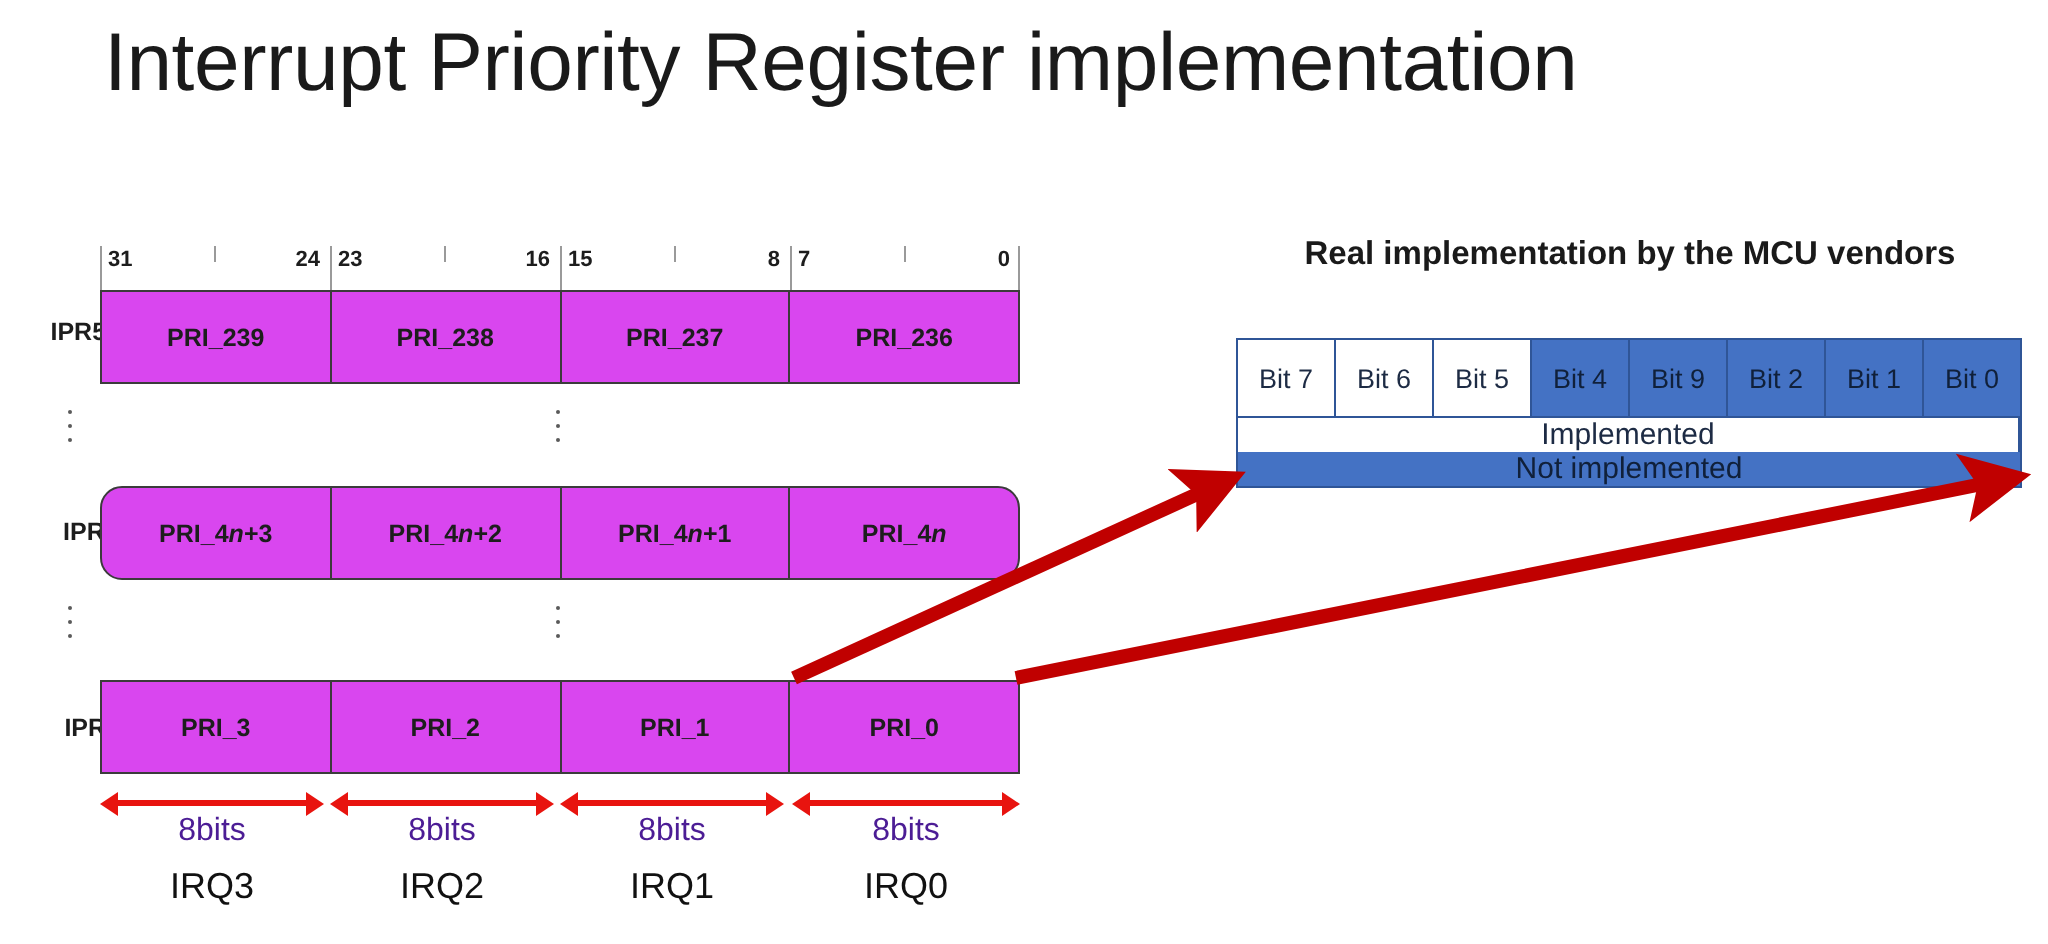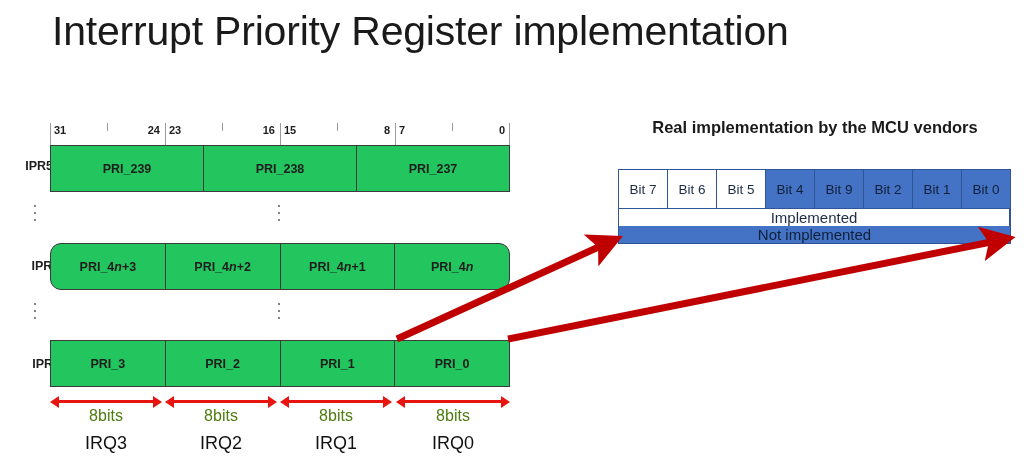--- a/index.html
+++ b/index.html
@@ -49,21 +49,21 @@
   .row-label i { font-style: italic; }
 
   .reg-row {
     position: absolute;
     left: 50px;
     width: 460px;
     height: 47px;
     box-sizing: border-box;
     border: 1.6px solid #3b3b3b;
     display: flex;
-    background: #22c55e;
+    background: #d946ef;
   }
   .reg-cell {
     flex: 1 1 0;
     box-sizing: border-box;
     border-right: 1.4px solid #3b3b3b;
     display: flex;
     align-items: center;
     justify-content: center;
     font-size: 12.5px;
     font-weight: 700;
@@ -137,21 +137,21 @@
     border-top: 6px solid transparent;
     border-bottom: 6px solid transparent;
   }
   .measure .head.l { left: 0; border-right: 9px solid #e8140f; }
   .measure .head.r { right: 0; border-left: 9px solid #e8140f; }
 
   .measure-label {
     position: absolute;
     font-size: 16px;
     font-weight: 400;
-    color: #4d7c0f;
+    color: #4c1d95;
     text-align: center;
     white-space: nowrap;
   }
   .irq-label {
     position: absolute;
     font-size: 18px;
     font-weight: 400;
     color: #111111;
     text-align: center;
     white-space: nowrap;
@@ -253,20 +253,21 @@
     <div class="ruler-num right" style="left:425px; width:30px;">0</div>
   </div>
 
   <div class="row-label" style="left:8px; top:159px;">
     <span>IPR59</span>
   </div>
   <div class="reg-row" style="top:145px;">
     <div class="reg-cell">PRI_239</div>
     <div class="reg-cell">PRI_238</div>
     <div class="reg-cell">PRI_237</div>
+    <div class="reg-cell">PRI_236</div>
   </div>
 
   <div class="vdots" style="left:34px; top:205px;">
     <span></span>
       <span></span>
       <span></span>
   </div>
   <div class="vdots" style="left:278px; top:205px;">
     <span></span>
       <span></span>

